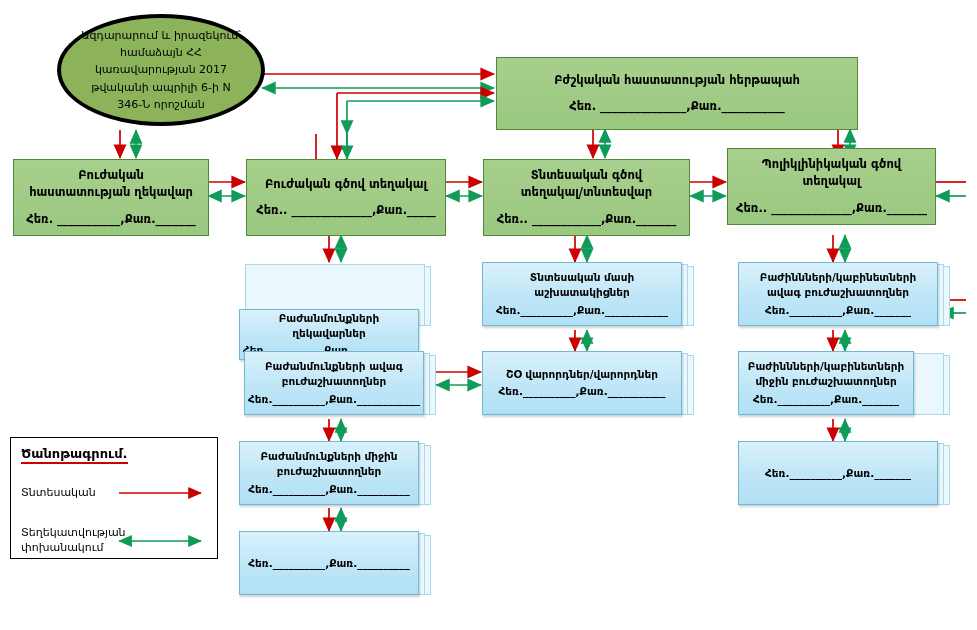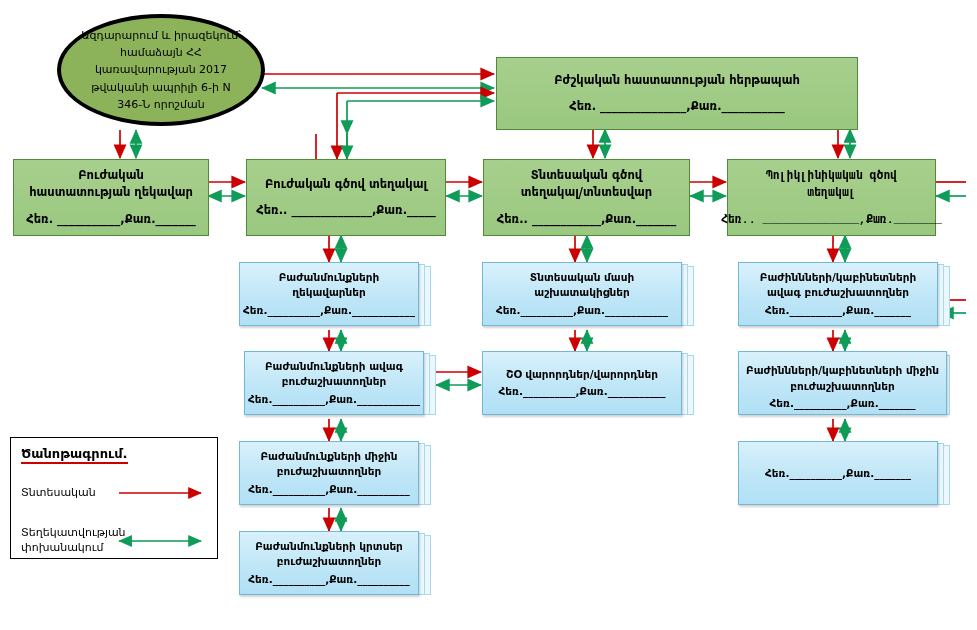--- a/index.html
+++ b/index.html
@@ -169,29 +169,29 @@
   <div class="node green-box" style="left:246px;top:159px;width:200px;height:77px;">
     <span class="ttl">Բուժական գծով տեղակալ</span>
     <span class="contact">Հեռ.. ______________,Քառ._____</span>
   </div>
 
   <div class="node green-box" style="left:483px;top:159px;width:207px;height:77px;">
     <span class="ttl">Տնտեսական գծով տեղակալ/տնտեսվար</span>
     <span class="contact">Հեռ.. ____________,Քառ._______</span>
   </div>
 
-  <div class="node green-box" style="left:727px;top:159px;width:209px;height:77px;font-family:Liberation Mono, monospace;">
+  <div class="node green-box" style="left:727px;top:148px;width:209px;height:77px;">
     <span class="ttl">Պոլիկլինիկական գծով տեղակալ</span>
     <span class="contact">Հեռ.. ______________,Քառ._______</span>
   </div>
 
   <div class="blue-stack" style="left:239px;top:262px;width:196px;height:68px;">
     <div class="sheet" style="left:12px;top:4px;width:180px;height:60px;"></div>
     <div class="sheet" style="left:6px;top:2px;width:180px;height:62px;"></div>
-    <div class="blue-box" style="width:180px;height:64px;">
+    <div class="blue-box" style="width:180px;height:51px;margin-top:47px;">
       <span>Բաժանմունքների ղեկավարներ</span>
       <span class="contact">Հեռ.__________,Քառ.____________</span>
     </div>
   </div>
 
   <div class="blue-stack" style="left:244px;top:351px;width:196px;height:68px;">
     <div class="sheet" style="left:12px;top:4px;width:180px;height:60px;"></div>
     <div class="sheet" style="left:6px;top:2px;width:180px;height:62px;"></div>
     <div class="blue-box" style="width:180px;height:64px;">
       <span>Բաժանմունքների ավագ բուժաշխատողներ</span>
@@ -205,21 +205,20 @@
     <div class="blue-box" style="width:180px;height:64px;">
       <span>Բաժանմունքների միջին բուժաշխատողներ</span>
       <span class="contact">Հեռ.__________,Քառ.__________</span>
     </div>
   </div>
 
   <div class="blue-stack" style="left:239px;top:531px;width:196px;height:68px;">
     <div class="sheet" style="left:12px;top:4px;width:180px;height:60px;"></div>
     <div class="sheet" style="left:6px;top:2px;width:180px;height:62px;"></div>
     <div class="blue-box" style="width:180px;height:64px;">
-      <span>Բաժանմունքների կրտսեր բուժաշխատողներ</span>
       <span class="contact">Հեռ.__________,Քառ.__________</span>
     </div>
   </div>
 
   <div class="blue-stack" style="left:482px;top:262px;width:216px;height:68px;">
     <div class="sheet" style="left:12px;top:4px;width:200px;height:60px;"></div>
     <div class="sheet" style="left:6px;top:2px;width:200px;height:62px;"></div>
     <div class="blue-box" style="width:200px;height:64px;">
       <span>Տնտեսական մասի աշխատակիցներ</span>
       <span class="contact">Հեռ.__________,Քառ.____________</span>
@@ -240,21 +239,21 @@
     <div class="sheet" style="left:6px;top:2px;width:200px;height:62px;"></div>
     <div class="blue-box" style="width:200px;height:64px;">
       <span>Բաժիննների/կաբինետների ավագ բուժաշխատողներ</span>
       <span class="contact">Հեռ.__________,Քառ._______</span>
     </div>
   </div>
 
   <div class="blue-stack" style="left:738px;top:351px;width:216px;height:68px;">
     <div class="sheet" style="left:12px;top:4px;width:200px;height:60px;"></div>
     <div class="sheet" style="left:6px;top:2px;width:200px;height:62px;"></div>
-    <div class="blue-box" style="width:209px;height:64px;justify-content:flex-end;">
+    <div class="blue-box" style="width:176px;height:64px;">
       <span>Բաժիննների/կաբինետների միջին բուժաշխատողներ</span>
       <span class="contact">Հեռ.__________,Քառ._______</span>
     </div>
   </div>
 
   <div class="blue-stack" style="left:738px;top:441px;width:216px;height:68px;">
     <div class="sheet" style="left:12px;top:4px;width:200px;height:60px;"></div>
     <div class="sheet" style="left:6px;top:2px;width:200px;height:62px;"></div>
     <div class="blue-box" style="width:200px;height:64px;">
       <span class="contact">Հեռ.__________,Քառ._______</span>

